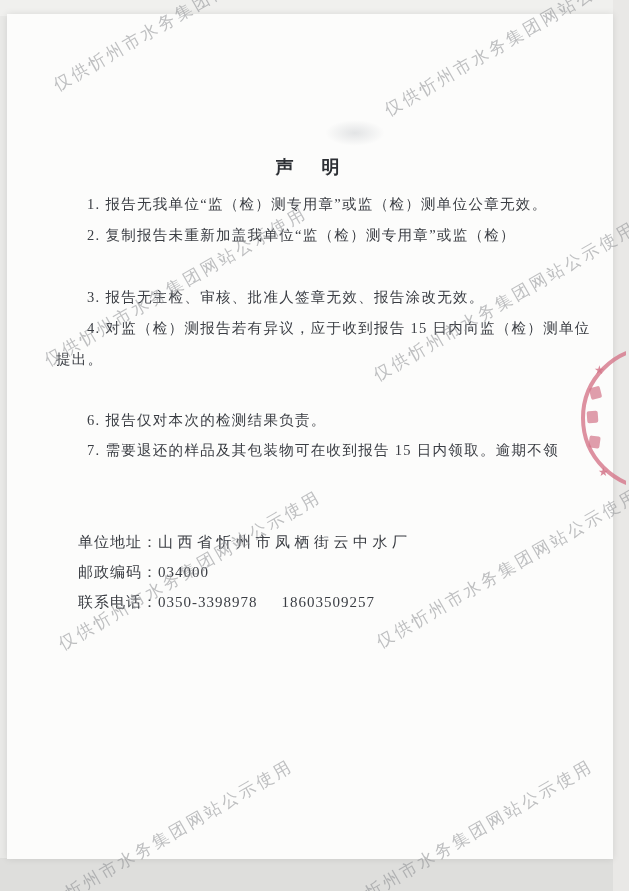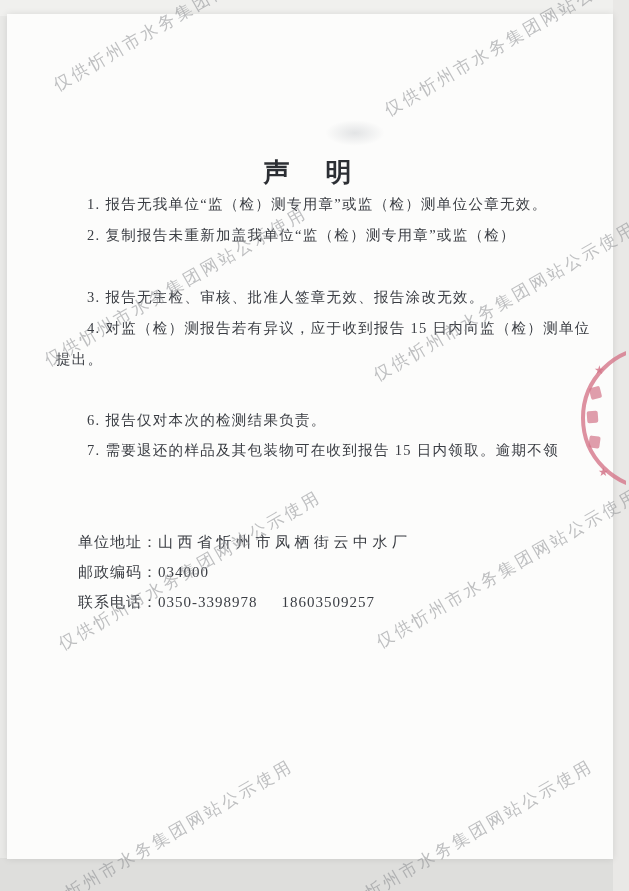--- a/index.html
+++ b/index.html
@@ -28,21 +28,21 @@
     position:absolute; left:325px; top:120px; width:60px; height:26px;
     background: radial-gradient(ellipse at center, rgba(160,165,172,0.28), rgba(160,165,172,0) 70%);
     border-radius: 50%;
   }
 
   
   .doc-title {
     position: absolute;
     left: 7px; top: 155px; width: 606px;
     text-align: center;
-    font-size: 26px;
+    font-size: 18px;
     font-weight: bold;
     color: #2c2f34;
     letter-spacing: 5px;
     white-space: nowrap;
   }
   .line {
     position: absolute;
     left: 56px;
     width: 530px;
     font-size: 14.5px;

